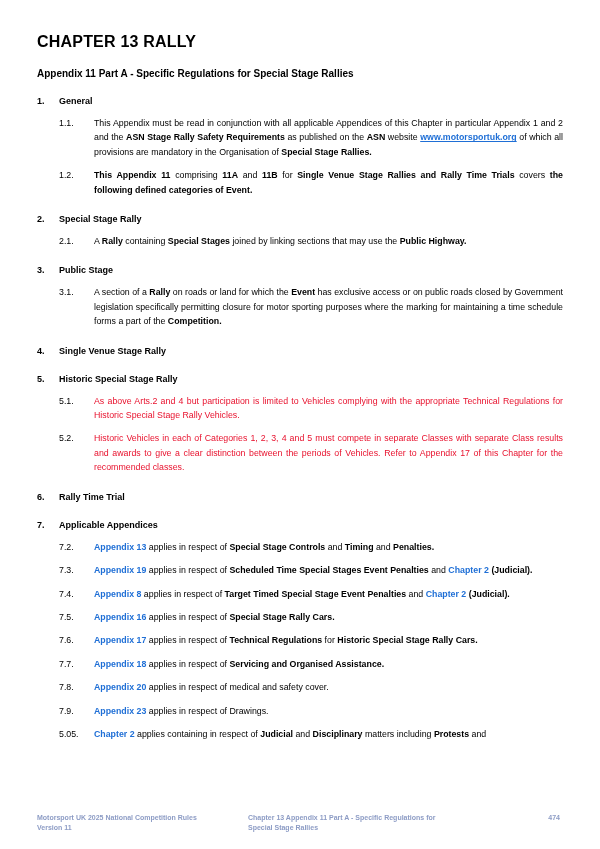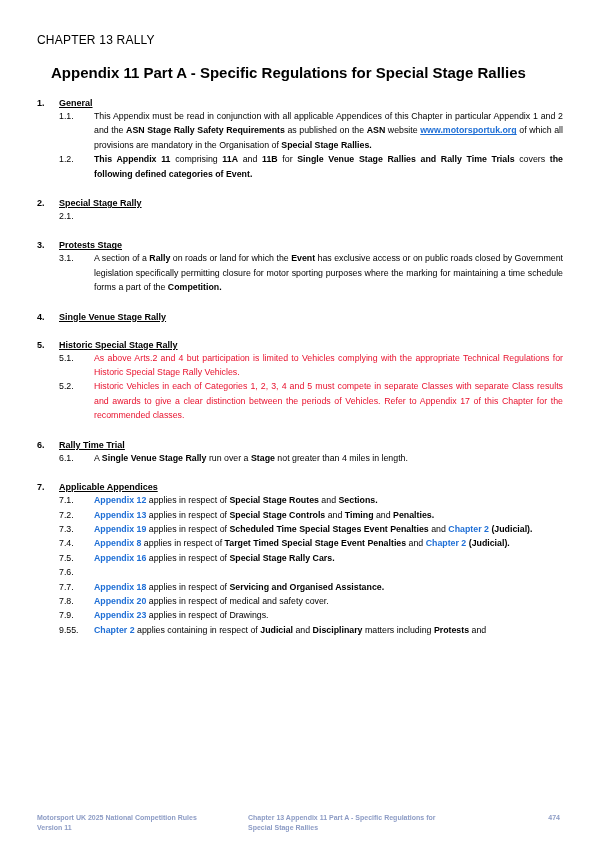--- a/index.html
+++ b/index.html
@@ -6,26 +6,26 @@
     --red-text:#e8112d;
     --link-blue:#1f6fd6;
     --footer-text:#8d9cc5;
     --body-text:#000000;
   }
   *{box-sizing:border-box;margin:0;padding:0;}
   html,body{background:#ffffff;}
   body{width:600px;height:849px;font-family:"Liberation Sans",sans-serif;color:var(--body-text);}
   .page{position:relative;width:600px;height:849px;overflow:hidden;background:#fff;}
   .content{padding:33px 37px 0 37px;}
-  .chapter-title{font-size:12px;font-weight:normal;letter-spacing:.2px;}
-  .appendix-title{font-size:15px;font-weight:bold;margin-top:17px;margin-left:14px;}
+  .chapter-title{font-size:16px;font-weight:bold;letter-spacing:.2px;}
+  .appendix-title{font-size:10px;font-weight:bold;margin-top:17px;}
   .sec-head{display:flex;margin-top:16px;font-weight:bold;font-size:9px;line-height:12px;}
   .sec-num{flex:0 0 22px;}
-  .sec-title{flex:1;text-decoration:underline;}
-  .clause{display:flex;font-size:8.8px;line-height:14.4px;}
+  .sec-title{flex:1;}
+  .clause{display:flex;margin-top:9px;font-size:8.8px;line-height:14.4px;}
   .clause-num{flex:0 0 35px;margin-left:22px;}
   .clause-text{flex:1;text-align:justify;}
   
   .rn{}
   .rb2{font-weight:bold;}
   .rr{color:var(--red-text);}
   .rrb{color:var(--red-text);font-weight:normal;}
   .rl{color:var(--link-blue);font-weight:bold;cursor:pointer;}
   .rlu{color:var(--link-blue);font-weight:bold;text-decoration:underline;cursor:pointer;}
   
@@ -56,26 +56,27 @@
             <p class="clause-text"><span class="rb2">This Appendix 11</span><span class="rn"> comprising </span><span class="rb2">11A</span><span class="rn"> and </span><span class="rb2">11B</span><span class="rn"> for </span><span class="rb2">Single Venue Stage Rallies and Rally Time Trials</span><span class="rn"> covers </span><span class="rb2">the following defined categories of Event.</span></p>
           </div>
         </section>
         <section class="sec">
           <div class="sec-head">
             <span class="sec-num">2.</span>
             <span class="sec-title">Special Stage Rally</span>
           </div>
           <div class="clause">
             <span class="clause-num">2.1.</span>
+            <p class="clause-text"><span class="rn">A </span><span class="rb2">Rally</span><span class="rn"> containing </span><span class="rb2">Special Stages</span><span class="rn"> joined by linking sections that may use the </span><span class="rb2">Public Highway.</span></p>
           </div>
         </section>
         <section class="sec">
           <div class="sec-head">
             <span class="sec-num">3.</span>
-            <span class="sec-title">Protests Stage</span>
+            <span class="sec-title">Public Stage</span>
           </div>
           <div class="clause">
             <span class="clause-num">3.1.</span>
             <p class="clause-text"><span class="rn">A section of a </span><span class="rb2">Rally</span><span class="rn"> on roads or land for which the </span><span class="rb2">Event</span><span class="rn"> has exclusive access or on public roads closed by Government legislation specifically permitting closure for motor sporting purposes where the marking for maintaining a time schedule forms a part of the </span><span class="rb2">Competition.</span></p>
           </div>
         </section>
         <section class="sec">
           <div class="sec-head">
             <span class="sec-num">4.</span>
             <span class="sec-title">Single Venue Stage Rally</span>
@@ -93,67 +94,60 @@
           <div class="clause">
             <span class="clause-num">5.2.</span>
             <p class="clause-text"><span class="rrb">Historic Vehicles</span><span class="rr"> in each of Categories 1, 2, 3, 4 and 5 must compete in separate </span><span class="rrb">Classes</span><span class="rr"> with separate </span><span class="rrb">Class</span><span class="rr"> results and awards to give a clear distinction between the periods of </span><span class="rrb">Vehicles</span><span class="rr">. Refer to </span><span class="rrb">Appendix 17</span><span class="rr"> of this Chapter for the recommended classes.</span></p>
           </div>
         </section>
         <section class="sec">
           <div class="sec-head">
             <span class="sec-num">6.</span>
             <span class="sec-title">Rally Time Trial</span>
           </div>
-          <div class="clause">
-            <span class="clause-num">6.1.</span>
-            <p class="clause-text"><span class="rn">A </span><span class="rb2">Single Venue Stage Rally</span><span class="rn"> run over a </span><span class="rb2">Stage</span><span class="rn"> not greater than 4 miles in length.</span></p>
-          </div>
         </section>
         <section class="sec">
           <div class="sec-head">
             <span class="sec-num">7.</span>
             <span class="sec-title">Applicable Appendices</span>
-          </div>
-          <div class="clause">
-            <span class="clause-num">7.1.</span>
-            <p class="clause-text"><span class="rl">Appendix 12</span><span class="rn"> applies in respect of </span><span class="rb2">Special Stage Routes</span><span class="rn"> and </span><span class="rb2">Sections.</span></p>
           </div>
           <div class="clause">
             <span class="clause-num">7.2.</span>
             <p class="clause-text"><span class="rl">Appendix 13</span><span class="rn"> applies in respect of </span><span class="rb2">Special Stage Controls</span><span class="rn"> and </span><span class="rb2">Timing</span><span class="rn"> and </span><span class="rb2">Penalties.</span></p>
           </div>
           <div class="clause">
             <span class="clause-num">7.3.</span>
             <p class="clause-text"><span class="rl">Appendix 19</span><span class="rn"> applies in respect of </span><span class="rb2">Scheduled Time Special Stages Event Penalties</span><span class="rn"> and </span><span class="rl">Chapter 2</span><span class="rn"> </span><span class="rb2">(Judicial).</span></p>
           </div>
           <div class="clause">
             <span class="clause-num">7.4.</span>
             <p class="clause-text"><span class="rl">Appendix 8</span><span class="rn"> applies in respect of </span><span class="rb2">Target Timed Special Stage Event Penalties</span><span class="rn"> and </span><span class="rl">Chapter 2</span><span class="rn"> </span><span class="rb2">(Judicial).</span></p>
           </div>
           <div class="clause">
             <span class="clause-num">7.5.</span>
             <p class="clause-text"><span class="rl">Appendix 16</span><span class="rn"> applies in respect of </span><span class="rb2">Special Stage Rally Cars.</span></p>
           </div>
           <div class="clause">
             <span class="clause-num">7.6.</span>
+            <p class="clause-text"><span class="rl">Appendix 17</span><span class="rn"> applies in respect of </span><span class="rb2">Technical Regulations</span><span class="rn"> for </span><span class="rb2">Historic Special Stage Rally Cars.</span></p>
           </div>
           <div class="clause">
             <span class="clause-num">7.7.</span>
             <p class="clause-text"><span class="rl">Appendix 18</span><span class="rn"> applies in respect of </span><span class="rb2">Servicing and Organised Assistance.</span></p>
           </div>
           <div class="clause">
             <span class="clause-num">7.8.</span>
             <p class="clause-text"><span class="rl">Appendix 20</span><span class="rn"> applies in respect of medical and safety cover.</span></p>
           </div>
           <div class="clause">
             <span class="clause-num">7.9.</span>
             <p class="clause-text"><span class="rl">Appendix 23</span><span class="rn"> applies in respect of Drawings.</span></p>
           </div>
           <div class="clause">
-            <span class="clause-num">9.55.</span>
+            <span class="clause-num">5.05.</span>
             <p class="clause-text"><span class="rl">Chapter 2</span><span class="rn"> applies containing in respect of </span><span class="rb2">Judicial</span><span class="rn"> and </span><span class="rb2">Disciplinary</span><span class="rn"> matters including </span><span class="rb2">Protests</span><span class="rn"> and</span></p>
           </div>
         </section>
       </div>
   </div>
 
   <div class="footer">
     <div class="f-left">
       <div>Motorsport UK 2025 National Competition Rules</div>
       <div>Version 11</div>

